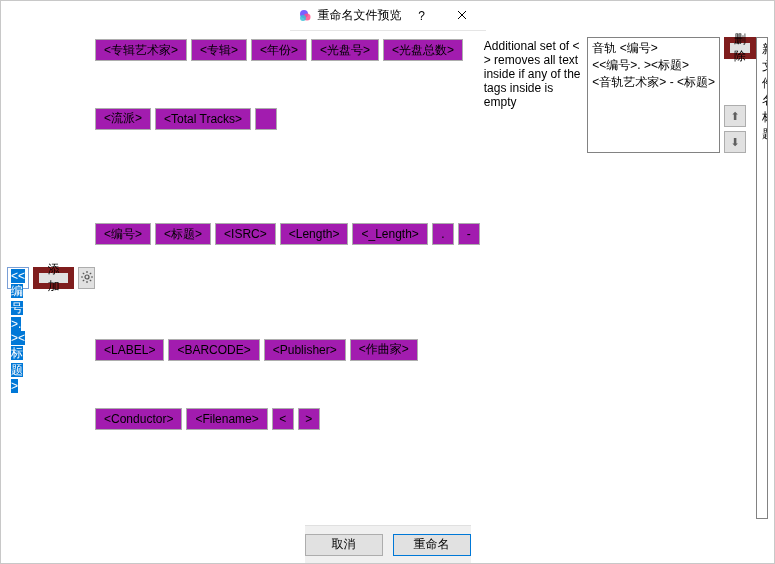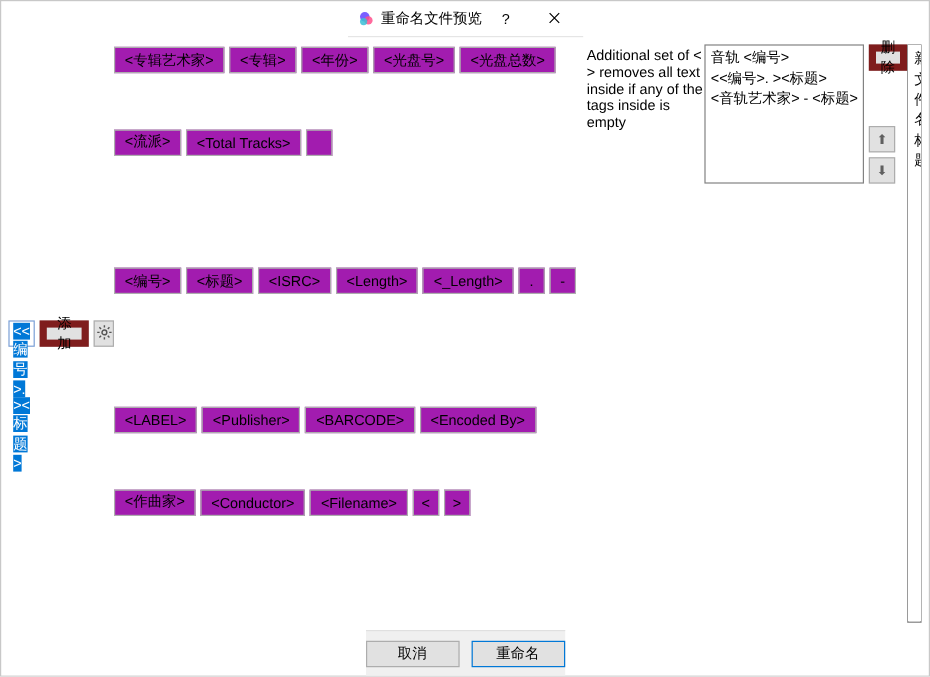--- a/index.html
+++ b/index.html
@@ -93,23 +93,22 @@
         <div style="flex-basis: 100%; height: 0px;"></div>
         <button class="tagbtn">&lt;编号&gt;</button>
         <button class="tagbtn">&lt;标题&gt;</button>
         <button class="tagbtn">&lt;ISRC&gt;</button>
         <button class="tagbtn">&lt;Length&gt;</button>
         <button class="tagbtn">&lt;_Length&gt;</button>
         <button class="tagbtn square">.</button>
         <button class="tagbtn square">-</button>
         <div style="flex-basis: 100%; height: 0px;"></div>
         <button class="tagbtn">&lt;LABEL&gt;</button>
+        <button class="tagbtn">&lt;BARCODE&gt;</button>
         <button class="tagbtn">&lt;Publisher&gt;</button>
-        <button class="tagbtn">&lt;BARCODE&gt;</button>
-        <button class="tagbtn">&lt;Encoded By&gt;</button>
         <button class="tagbtn">&lt;作曲家&gt;</button>
         <button class="tagbtn">&lt;Conductor&gt;</button>
         <button class="tagbtn">&lt;Filename&gt;</button>
         <button class="tagbtn square">&lt;</button>
         <button class="tagbtn square">&gt;</button>
         <div style="flex-basis: 100%; height: 0px;"></div>
       </div>
 
     <div class="note">Additional set of &lt; &gt; removes all text inside if any of the tags inside is empty</div>
 

